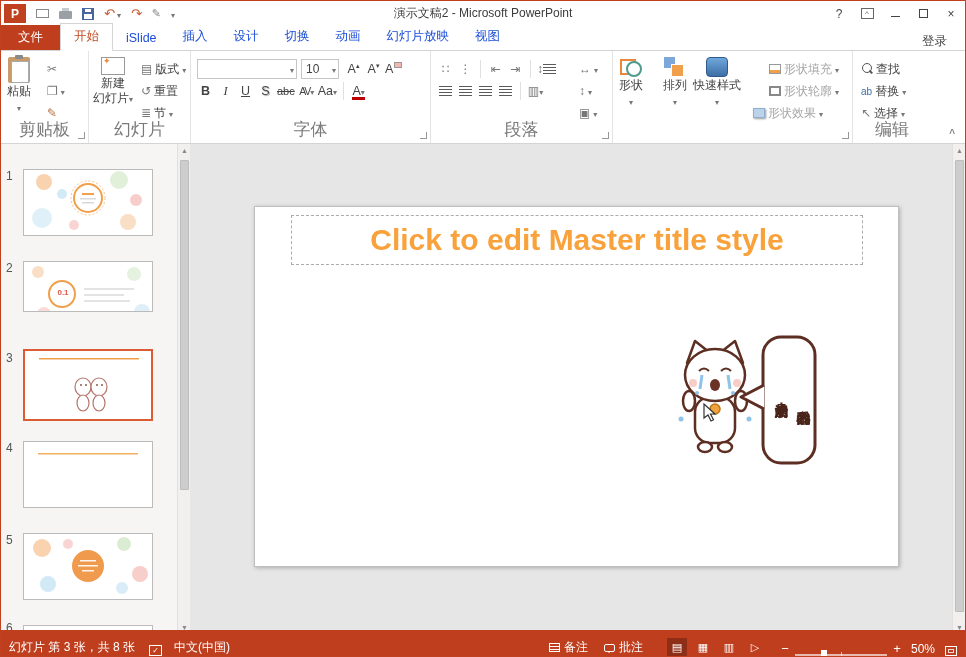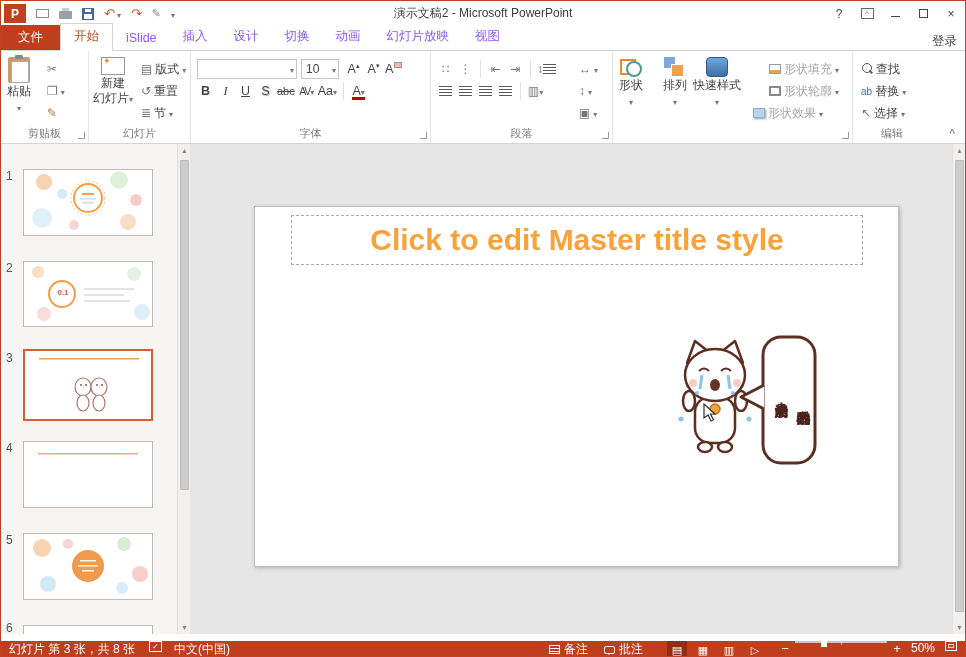--- a/index.html
+++ b/index.html
@@ -30,32 +30,32 @@
   .win-ctrls { margin-left:auto; display:flex; align-items:center; height:100%; }
   .win-btn { width:28px; height:100%; display:flex; align-items:center; justify-content:center;
              color:#444; font-size:12px; }
   .ribbonopt-ic { width:13px; height:11px; border:1px solid #666; font-size:8px; line-height:9px; text-align:center; color:#666; }
   .min-ic { width:9px; height:1px; background:#444; margin-top:6px; }
   .max-ic { width:9px; height:9px; border:1px solid #444; }
 
   
   .tabrow { position:absolute; top:25px; left:0; right:0; height:25px; background:#fff;
             border-bottom:1px solid #D4D4D4; display:flex; align-items:flex-end; }
-  .tab { padding:4px 13px 5px; font-size:12.5px; color:#8b5cf6; white-space:nowrap; }
+  .tab { padding:4px 13px 5px; font-size:12.5px; color:#1d4ed8; white-space:nowrap; }
   .tab-file { background:#BF3E1E; color:#fff; padding:4px 17px 5px; height:25px; display:flex; align-items:center; }
   .tab-active { background:#fff; color:#C24A21; border:1px solid #D4D4D4; border-bottom:1px solid #fff;
                 margin-bottom:-1px; }
-  .signin { margin-left:auto; padding-right:8px; color:#444; font-size:12.5px; }
+  .signin { margin-left:auto; padding-right:18px; color:#444; font-size:12.5px; }
 
   
   .ribbon { position:absolute; top:50px; left:0; right:0; height:93px; background:#fff;
             border-bottom:1px solid #D4D4D4; display:flex; }
   .grp { position:relative; height:100%; border-right:1px solid #E4E4E4; flex:0 0 auto; }
   .grplabel { position:absolute; bottom:2px; left:0; right:0; text-align:center;
-              font-size:11px; color:#7A7A7A; }
+              font-size:17px; color:#7A7A7A; }
   .launcher { position:absolute; right:3px; bottom:4px; width:7px; height:7px;
               border-right:1px solid #999; border-bottom:1px solid #999; }
   .bigbtn { position:absolute; top:6px; display:flex; flex-direction:column; align-items:center;
             gap:2px; }
   .biglabel { font-size:12px; line-height:13px; text-align:center; color:#444; white-space:nowrap; }
   .rowbtn { position:absolute; display:flex; align-items:center; gap:3px; height:20px;
             font-size:12px; color:#444; white-space:nowrap; }
   .r1 { top:8px; } .r2 { top:30px; } .r3 { top:52px; }
   .mini-ic { font-size:12px; color:#B07040; }
   .gray-ic { color:#777; font-size:12px; }
@@ -116,22 +116,22 @@
   .title-ph { position:absolute; left:36px; top:8px; width:572px; height:50px;
               border:1px dashed #ABABAB; text-align:center; line-height:48px;
               font-size:30px; font-weight:bold; color:#F9A13B; white-space:nowrap; overflow:hidden; }
   .cartoon { position:absolute; left:412px; top:126px; width:152px; height:140px; }
   .bubble-text { position:absolute; left:97px; top:8px; width:50px; height:118px;
                  writing-mode:vertical-rl; white-space:pre-line; text-align:center;
                  font-size:13.5px; font-weight:bold; line-height:22px; color:#4A241A; }
   .cursor { position:absolute; left:448px; top:196px; }
 
   
-  .statusbar { position:absolute; left:0; right:0; bottom:0; height:15px; background:#BF3E1E;
-               color:#fff; display:flex; align-items:flex-start; padding:0 8px; font-size:12px; }
+  .statusbar { position:absolute; left:0; right:0; bottom:0; height:26px; background:#BF3E1E;
+               color:#fff; display:flex; align-items:flex-end; padding:0 8px; font-size:12px; }
   .sb-item { margin-right:14px; white-space:nowrap; }
   .spell-ic { width:13px; height:11px; border:1px solid #fff; font-size:8px; line-height:9px;
               text-align:center; color:#fff; margin-right:12px; }
   .sb-spacer { flex:1; }
   .sb-btn { display:flex; align-items:center; gap:4px; margin-left:16px; white-space:nowrap; }
   .notes-ic { width:11px; height:9px; border:1px solid #fff;
               background:repeating-linear-gradient(to bottom,transparent 0 2px,#fff 2px 3px); }
   .comment-ic { position:relative; width:11px; height:8px; border:1px solid #fff; border-radius:2px; }
   .comment-ic::after { content:""; position:absolute; left:2px; bottom:-4px;
                        border:2px solid transparent; border-top-color:#fff; }
@@ -424,21 +424,21 @@
           <circle cx="50" cy="55" r="5" fill="#F4B9B4" opacity=".6"></circle>
           <circle cx="64" cy="28" r="17" fill="none" stroke="#F3C488" stroke-width="1" stroke-dasharray="2 2"></circle>
           <circle cx="64" cy="28" r="14" fill="#fff" stroke="#F0A04B" stroke-width="2"></circle>
           <rect x="58" y="23" width="12" height="2" fill="#F0A04B"></rect>
           <rect x="56" y="28" width="16" height="1.5" fill="#D9D9D9"></rect>
           <rect x="58" y="32" width="12" height="1.5" fill="#D9D9D9"></rect>
         </svg>
       </div>
 
       <span class="thumb-num" style="top:117px">2</span>
-      <div class="thumb" style="top:117px;height:66px">
+      <div class="thumb" style="top:117px;height:51px">
         <svg width="128" height="65" viewBox="0 0 128 65">
           <circle cx="14" cy="10" r="6" fill="#F6C08F" opacity=".5"></circle>
           <circle cx="110" cy="12" r="7" fill="#CBE6C0" opacity=".5"></circle>
           <circle cx="118" cy="50" r="8" fill="#BFDFF2" opacity=".5"></circle>
           <circle cx="20" cy="52" r="7" fill="#F4B9B4" opacity=".5"></circle>
           <circle cx="38" cy="32" r="13" fill="#fff" stroke="#F0A04B" stroke-width="2"></circle>
           <rect x="60" y="26" width="50" height="2" fill="#E3E3E3"></rect>
           <rect x="60" y="32" width="40" height="2" fill="#E3E3E3"></rect>
           <rect x="60" y="38" width="46" height="2" fill="#E3E3E3"></rect>
         </svg>

